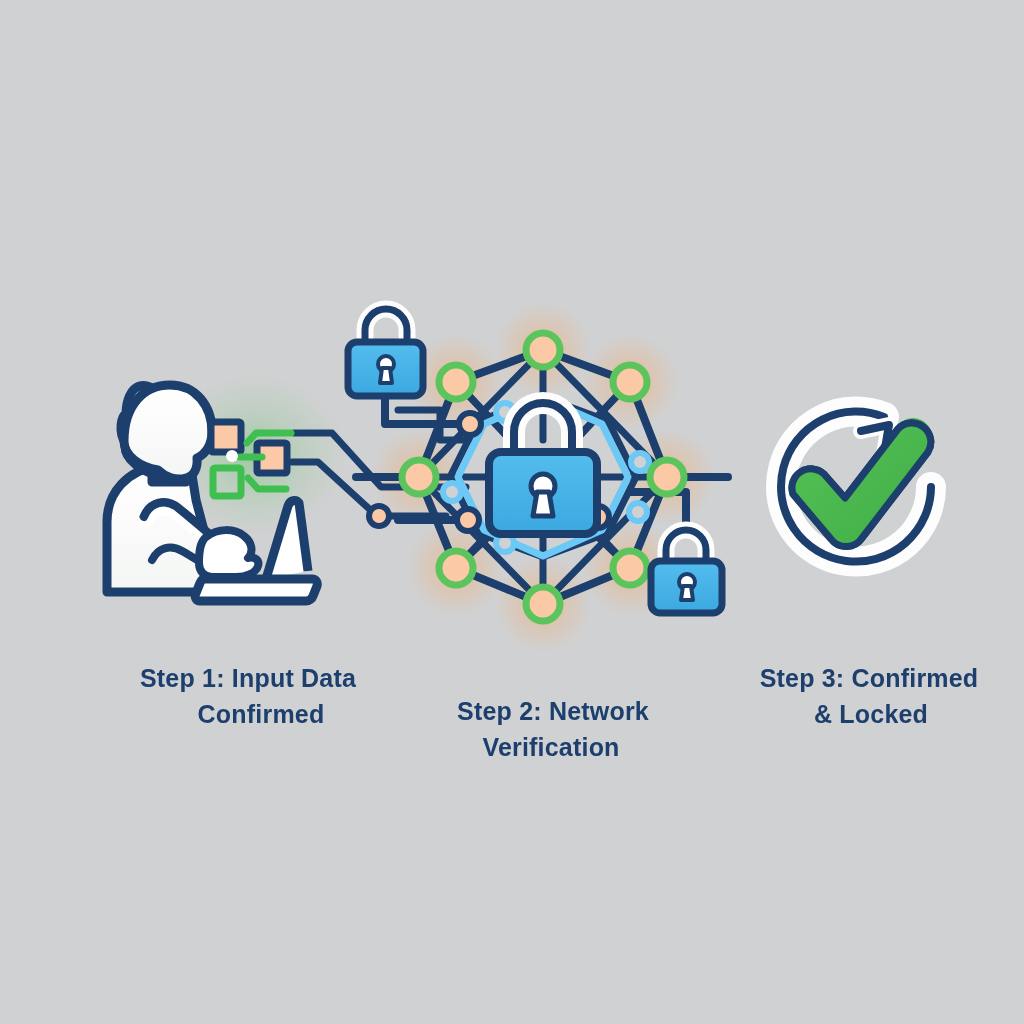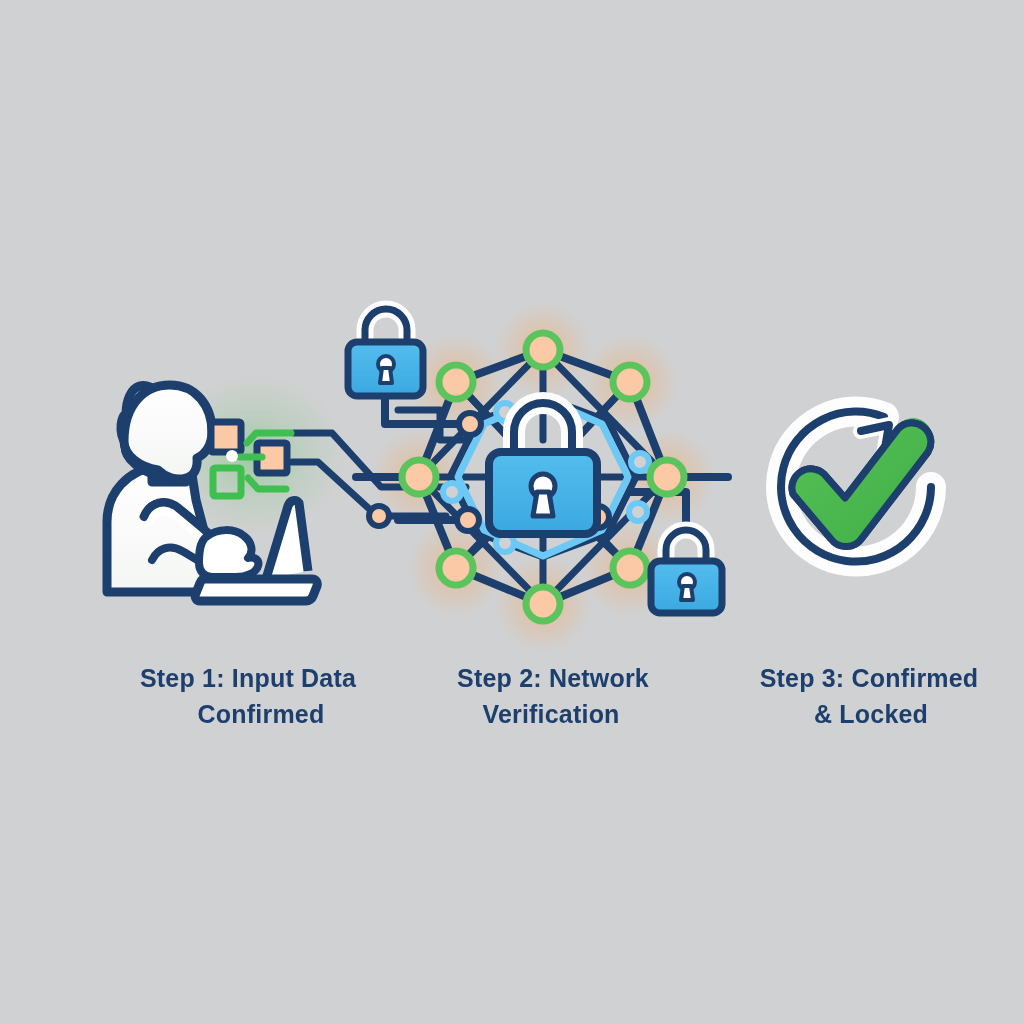--- a/index.html
+++ b/index.html
@@ -29,21 +29,21 @@
     position: absolute;
     text-align: center;
     color: #1d3f6e;
     font-family: "Liberation Sans", sans-serif;
     font-size: 25px;
     font-weight: bold;
     line-height: 36px;
     letter-spacing: 0.2px;
   }
   #label-1 { left: 78px;  top: 660px; width: 340px; }
-  #label-2 { left: 400px; top: 660px; width: 320px; }
+  #label-2 { left: 400px; top: 693px; width: 320px; }
   #label-3 { left: 706px; top: 660px; width: 320px; }
   .label-line { display: block; }
   #label-1 .l1 { text-align: center; }
   #label-1 .l2 { text-align: center; padding-left: 26px; }
   #label-2 .l1 { text-align: center; padding-right: 14px; }
   #label-2 .l2 { padding-right: 18px; }
   #label-3 .l1 { text-align: center; padding-left: 6px; }
   #label-3 .l2 { text-align: center; padding-left: 10px; }
 </style>
 </head>

